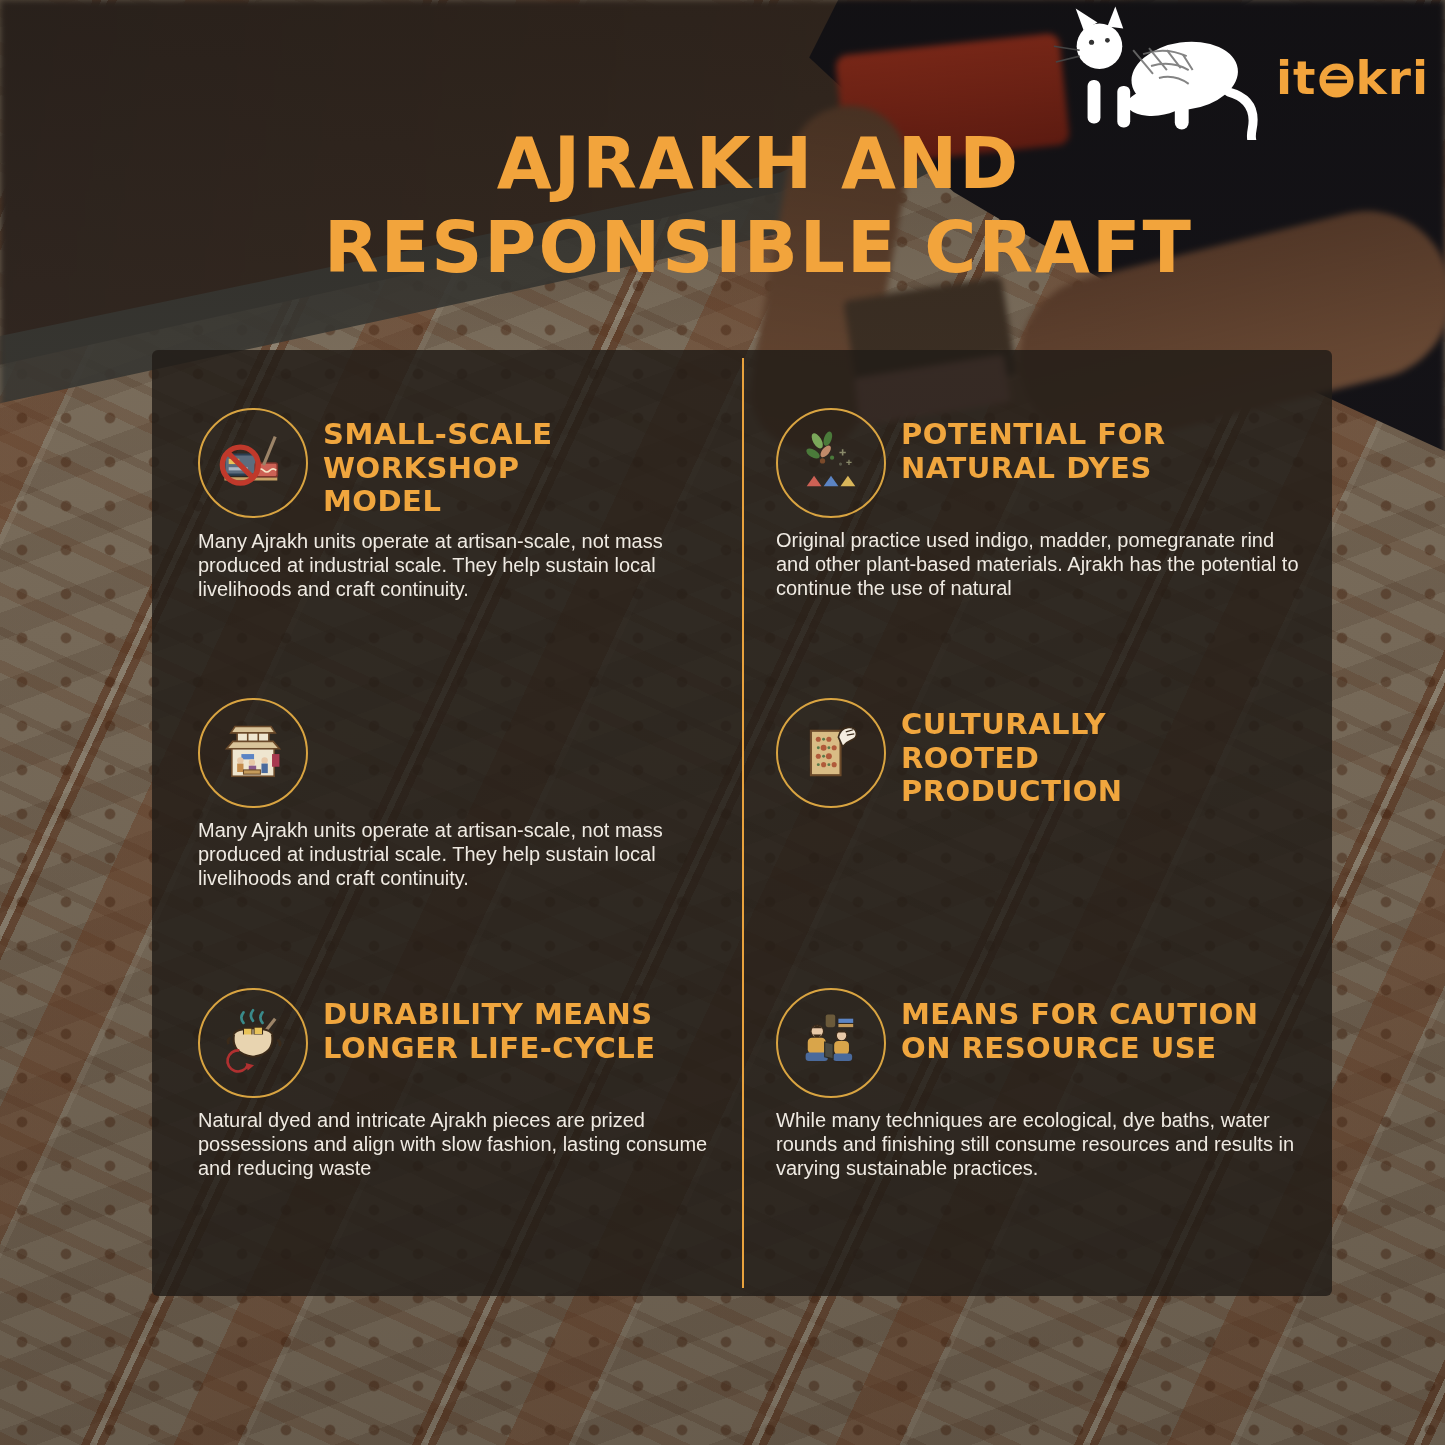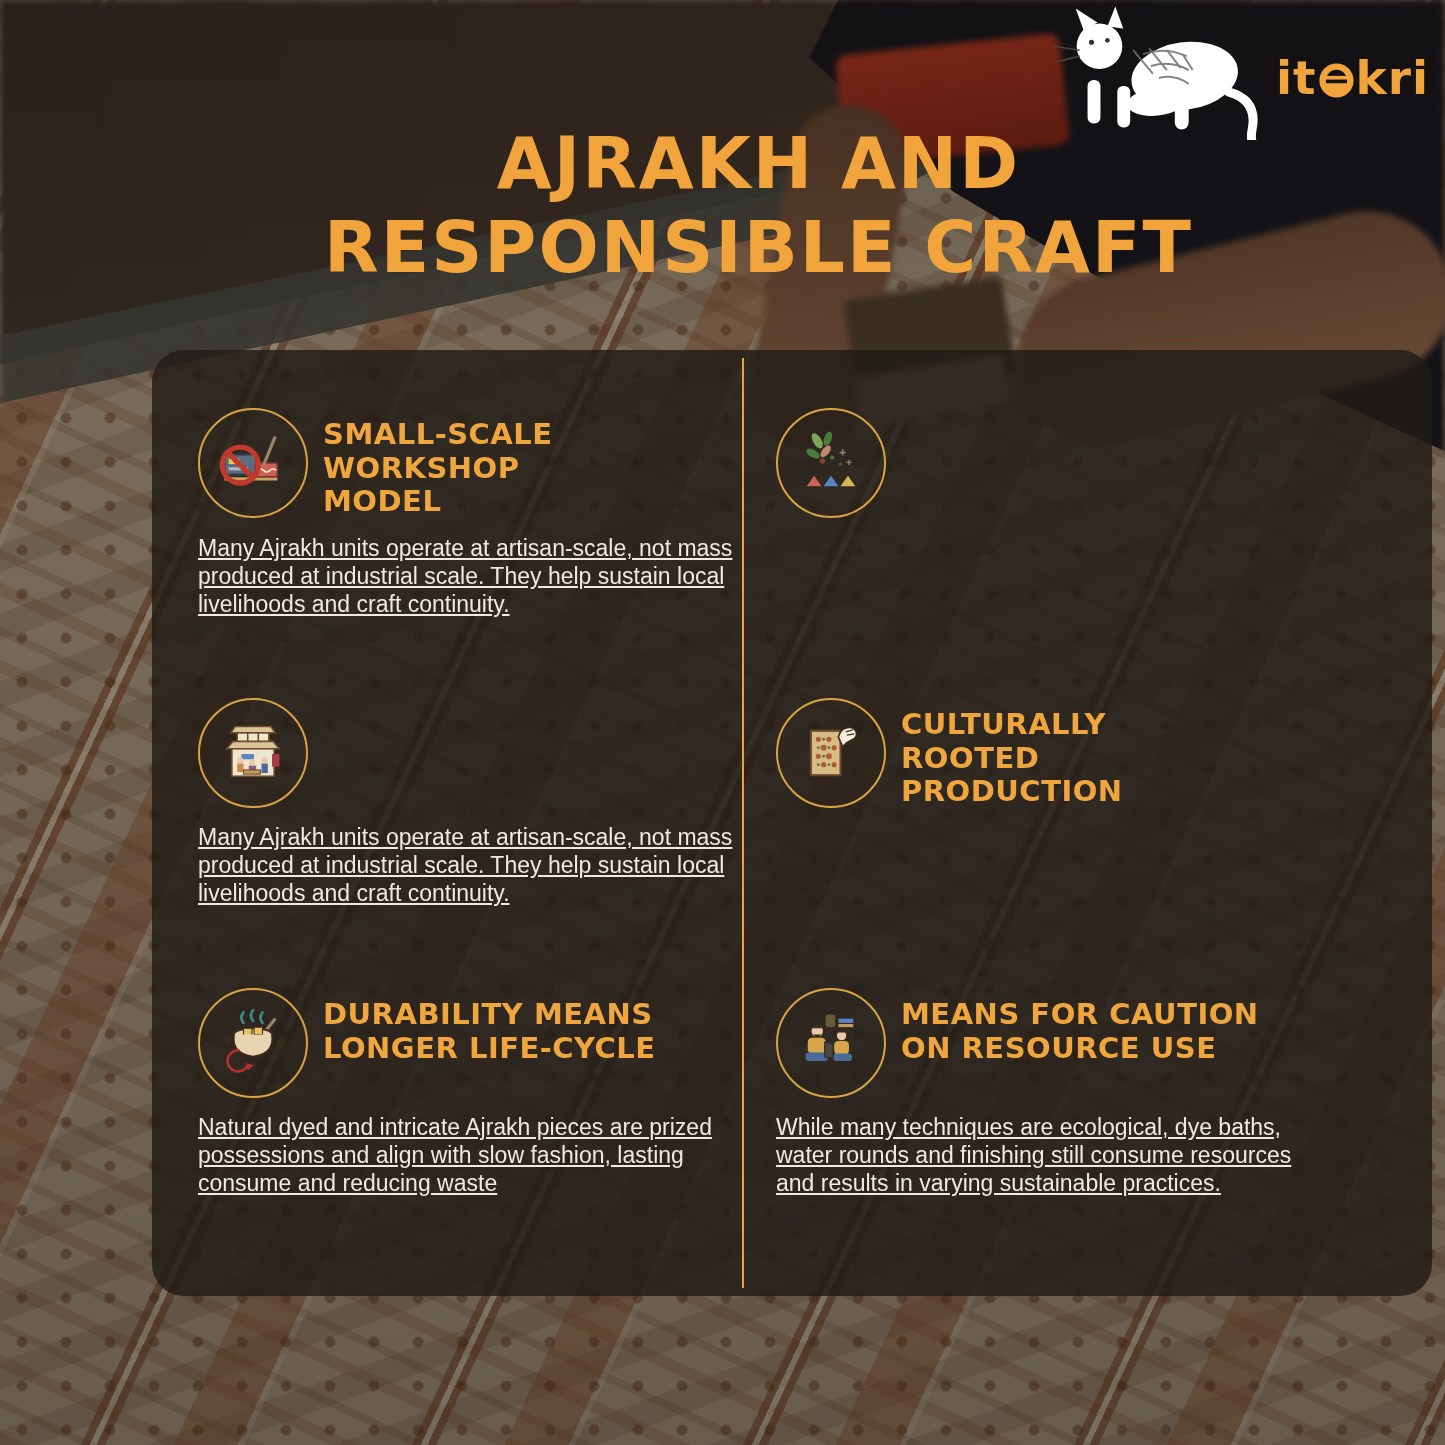--- a/index.html
+++ b/index.html
@@ -60,42 +60,42 @@
     font-size:47px;letter-spacing:1px;}
   .brand .o-glyph{width:37px;height:37px;margin:6px 1px 0;}
   
   .title{
     position:absolute;top:122px;left:0;width:100%;text-align:center;
     color:#F2A43C;font-family:"DejaVu Sans",sans-serif;font-weight:bold;
     font-size:71px;line-height:1.18;letter-spacing:2px;white-space:pre-line;padding-left:36px;
   }
   
   .panel{
-    position:absolute;left:152px;top:350px;width:1280px;height:946px;
-    background:rgba(33,28,23,0.82);border-radius:32px;
+    position:absolute;left:152px;top:350px;width:1180px;height:946px;
+    background:rgba(33,28,23,0.82);border-radius:6px;
     display:grid;grid-template-columns:540px 540px;column-gap:38px;
     padding:58px 0 0 46px;box-sizing:border-box;
   }
   .v-divider{position:absolute;left:590px;top:8px;bottom:8px;width:2px;background:#E8A23D;}
   .col{display:flex;flex-direction:column;}
   .section{height:290px;}
   .sec-head{display:flex;align-items:flex-start;gap:15px;}
   .icon-circle{
     width:106px;height:106px;flex:none;border:2.5px solid #D9A441;border-radius:50%;
     display:flex;align-items:center;justify-content:center;
   }
   .icon-circle svg{width:74px;height:74px;}
   .sec-title{
     margin-top:10px;color:#F0A63E;font-family:"DejaVu Sans",sans-serif;
     font-weight:bold;font-size:29px;line-height:1.16;letter-spacing:.5px;
     white-space:pre-line;
   }
   .sec-body{
-    margin-top:16px;max-width:540px;color:#EFEAE2;
-    font-size:23px;line-height:1.21;padding-right:4px;text-decoration:underline;
+    margin-top:10px;max-width:540px;color:#EFEAE2;
+    font-size:20px;line-height:1.21;padding-right:4px;
   }
   .col-right .sec-body{max-width:540px;}
 </style>
 </head>
 <body>
 
 <div id="stage">
 
   <div class="fabric"></div>
 
@@ -235,21 +235,24 @@
               <circle cx="27" cy="33" r="2.5" fill="#7a4a2a"></circle>
               <circle cx="36" cy="30" r="2" fill="#4a7a3a"></circle>
               <path d="M46,22 l0,6 M43,25 l6,0" stroke="#8a8a6a" stroke-width="1.5"></path>
               <path d="M52,32 l0,5 M49.5,34.5 l5,0" stroke="#8a8a6a" stroke-width="1.2"></path>
               <circle cx="44" cy="36" r="1.5" fill="#5a5a4a"></circle>
               <polygon points="12,57 26,57 19,47" fill="#cd6155"></polygon>
               <polygon points="28,57 42,57 35,47" fill="#5b84c4"></polygon>
               <polygon points="44,57 58,57 51,47" fill="#d9b65a"></polygon>
             </svg>
           </div>
-        </div>
+          <div class="sec-title">POTENTIAL FOR
+NATURAL DYES</div>
+        </div>
+        <div class="sec-body">Original practice used indigo, madder, pomegranate rind and other plant-based materials. Ajrakh has the potential to continue the use of natural</div>
       </div>
 
       <div class="section">
         <div class="sec-head">
           <div class="icon-circle">
             <svg viewBox="0 0 70 70">
               <rect x="16" y="14" width="28" height="42" fill="#d9bc85" stroke="#6b4a2a" stroke-width="2"></rect>
               <g fill="#b05a3a">
                 <circle cx="23" cy="22" r="2.4"></circle>
                   <circle cx="33" cy="22" r="2.4"></circle>

